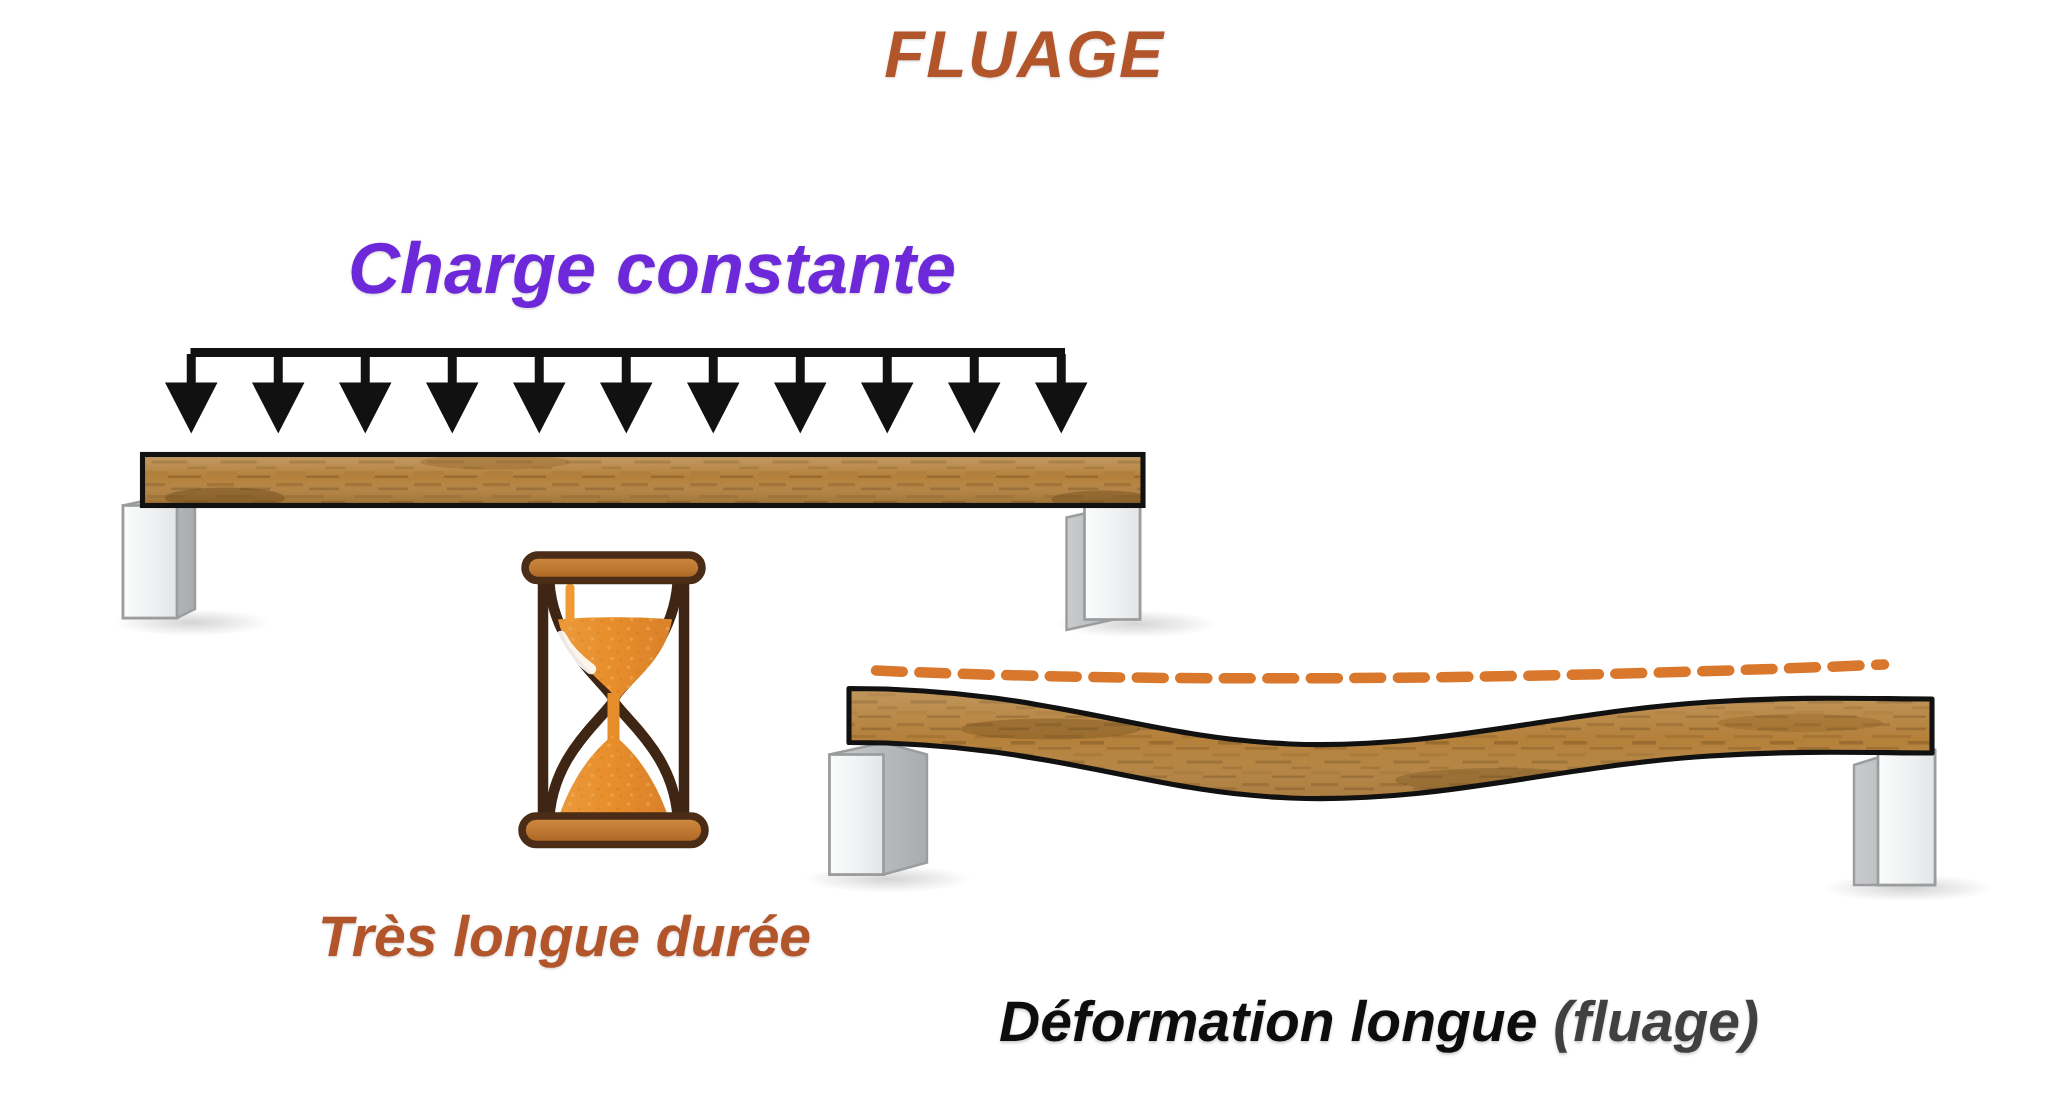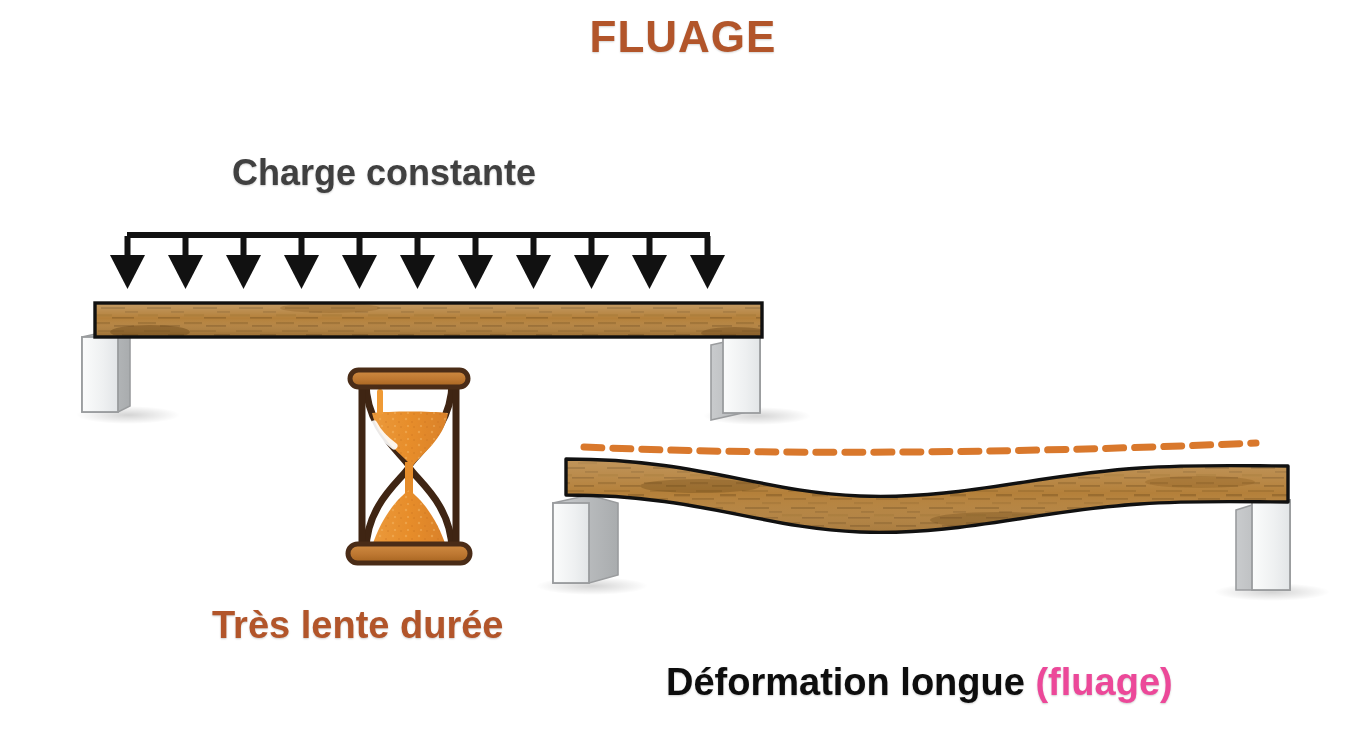--- a/index.html
+++ b/index.html
@@ -4,63 +4,63 @@
 <title>Fluage</title>
 <style>
   html,body{margin:0;padding:0;}
   body{
     width:1366px;height:731px;
     background:#ffffff;
     font-family:"Liberation Sans", sans-serif;
     overflow:hidden;
     position:relative;
   }
-  .stage{position:absolute;left:0;top:0;width:1366px;height:731px;}
+  .stage{position:absolute;left:0;top:0;width:1366px;height:731px;font-style:italic;}
 
   
   .title{
     position:absolute;left:0;top:12px;width:1366px;
     text-align:center;
     font-size:44px;font-weight:bold;letter-spacing:1px;
     color:#b2552a;
     text-shadow:0 1px 2px rgba(0,0,0,.18);
   }
   .label-charge{
     position:absolute;left:232px;top:152px;
-    font-size:36px;font-weight:bold;color:#404040;
+    font-size:48px;font-weight:bold;color:#6d28d9;
     text-shadow:0 1px 2px rgba(0,0,0,.20);
     white-space:nowrap;
   }
   .label-duree{
     position:absolute;left:212px;top:604px;
     font-size:38px;font-weight:bold;color:#b2552a;
     text-shadow:0 1px 2px rgba(0,0,0,.20);
     white-space:nowrap;
   }
   .label-defo{
     position:absolute;left:666px;top:661px;
     font-size:38px;font-weight:bold;color:#0d0d0d;
     text-shadow:0 1px 2px rgba(0,0,0,.20);
     white-space:nowrap;
   }
-  .label-defo .accent{color:#ec4899;}
+  .label-defo .accent{color:#404040;}
 
   
   .layer{position:absolute;left:0;top:0;}
 </style>
 </head>
 <body>
 
 <div class="stage">
 
   <div class="title">FLUAGE</div>
 
   <div class="label-charge">Charge constante</div>
 
-  <div class="label-duree">Très lente durée</div>
+  <div class="label-duree">Très longue durée</div>
 
   <div class="label-defo"><span>Déformation longue </span><span class="accent">(fluage)</span></div>
 
   <svg class="layer" width="1366" height="731" viewBox="0 0 1366 731">
     <defs>
 
       <pattern id="woodgrain" width="46" height="40" patternUnits="userSpaceOnUse">
         <rect width="46" height="40" fill="#b4803a"></rect>
         <rect x="0" y="2" width="18" height="2.2" fill="#8c6026" opacity=".55"></rect>
         <rect x="22" y="5" width="20" height="1.8" fill="#7b5420" opacity=".5"></rect>

